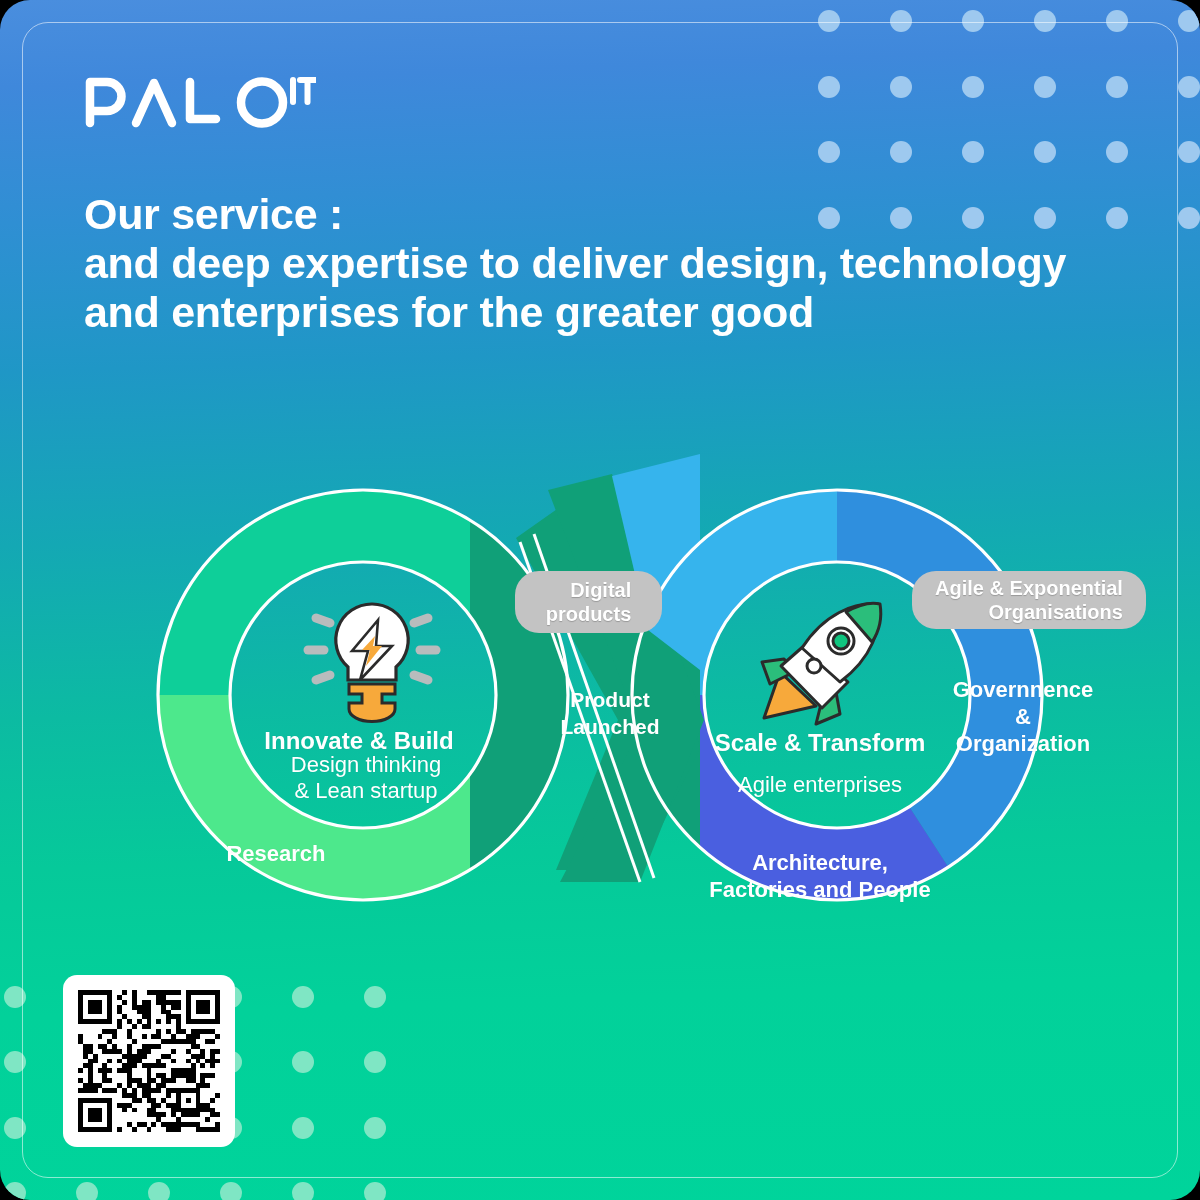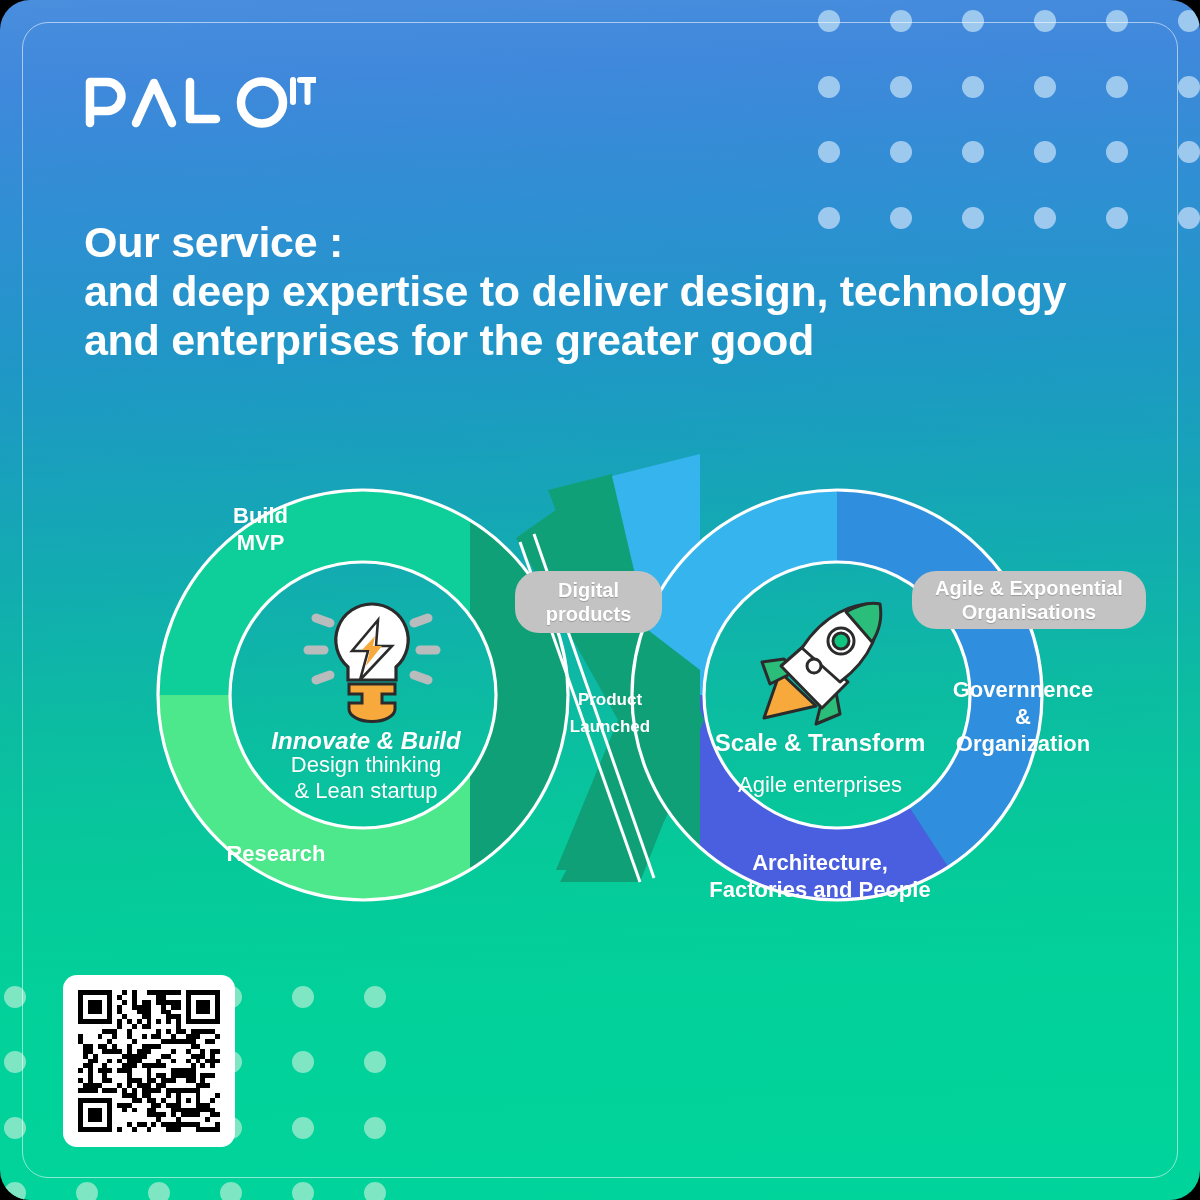--- a/index.html
+++ b/index.html
@@ -39,48 +39,47 @@
 
   
   #logo{position:absolute;left:84px;top:72px;}
   #logo svg{display:block;}
 
   
   #headline{
     position:absolute;left:84px;top:190px;width:1060px;
     color:#fff;font-weight:bold;font-size:43px;line-height:49px;
     letter-spacing:-0.3px;
-    margin-top:28px;
   }
   #headline .l{display:block;white-space:nowrap;}
 
   
   #diagram{position:absolute;left:0;top:430px;width:1200px;height:530px;}
 
   
   .lbl{position:absolute;color:#fff;text-align:center;pointer-events:none;
        text-shadow:0 0 2px rgba(0,0,0,.06);}
   .lbl.b{font-weight:bold;}
 
   #lbl-build{left:168px;top:502px;width:185px;font-size:22px;line-height:27px;}
   #lbl-research{left:176px;top:840px;width:200px;font-size:22px;line-height:27px;}
-  #lbl-innovate{left:246px;top:726px;width:240px;font-size:24px;line-height:29px;font-style:italic;}
+  #lbl-innovate{left:239px;top:726px;width:240px;font-size:24px;line-height:29px;}
   #lbl-innovate-sub{left:236px;top:752px;width:260px;font-size:22px;line-height:26px;font-weight:normal;}
 
   #lbl-people{left:645px;top:485px;width:180px;font-size:22px;line-height:27px;}
   #lbl-gov{left:928px;top:676px;width:190px;font-size:22px;line-height:27px;}
   #lbl-arch{left:690px;top:849px;width:260px;font-size:22px;line-height:27px;}
   #lbl-scale{left:690px;top:728px;width:260px;font-size:24px;line-height:29px;}
   #lbl-scale-sub{left:690px;top:757px;width:260px;font-size:22px;line-height:26px;font-weight:normal;margin-top:15px;}
 
-  #lbl-product{left:510px;top:686px;width:200px;font-size:17px;line-height:27px;}
+  #lbl-product{left:510px;top:686px;width:200px;font-size:21px;line-height:27px;}
 
   
   .pill{position:absolute;background:#c3c3c3;border-radius:24px;
-        color:#fff;font-weight:bold;text-align:center;
+        color:#fff;font-weight:bold;text-align:right;
         display:flex;align-items:center;justify-content:center;
         text-shadow:0 1px 1px rgba(0,0,0,.22);line-height:24px;font-size:20px;}
   #pill-digital{left:515px;top:571px;width:147px;height:62px;}
   #pill-agile{left:912px;top:571px;width:234px;height:58px;}
 
   
   #qr-wrap{position:absolute;left:63px;top:975px;width:172px;height:172px;
            background:#fff;border-radius:14px;
            display:flex;align-items:center;justify-content:center;}
   #qr{display:block;}
@@ -260,24 +259,20 @@
       <path d="M68 104 L62 128 L86 118 L82 96 Z" fill="#2BBE7B"></path>
       <path d="M27 70 L52 48 L94 86 L68 112 Z" fill="#fff"></path>
       <path d="M48 52 C70 18 100 6 124 8 C128 32 118 62 86 86 Z" fill="#fff"></path>
       <path d="M92 16 C106 8 118 6 126 8 C128 20 126 34 118 46 Z" fill="#2BBE7B"></path>
       <circle cx="87" cy="45" r="13" fill="#fff"></circle>
       <circle cx="87" cy="45" r="8" fill="#0FC57F"></circle>
       <circle cx="60" cy="70" r="7" fill="#fff"></circle>
     </g>
   </svg>
 
-  <div class="lbl b" id="lbl-build">
-    <span>Build</span><br>
-    <span>MVP</span>
-  </div>
 
   <div class="lbl b" id="lbl-research">Research</div>
 
   <div class="lbl b" id="lbl-innovate">Innovate &amp; Build</div>
   <div class="lbl" id="lbl-innovate-sub">
     <span>Design thinking</span><br>
     <span>&amp; Lean startup</span>
   </div>
 
 

